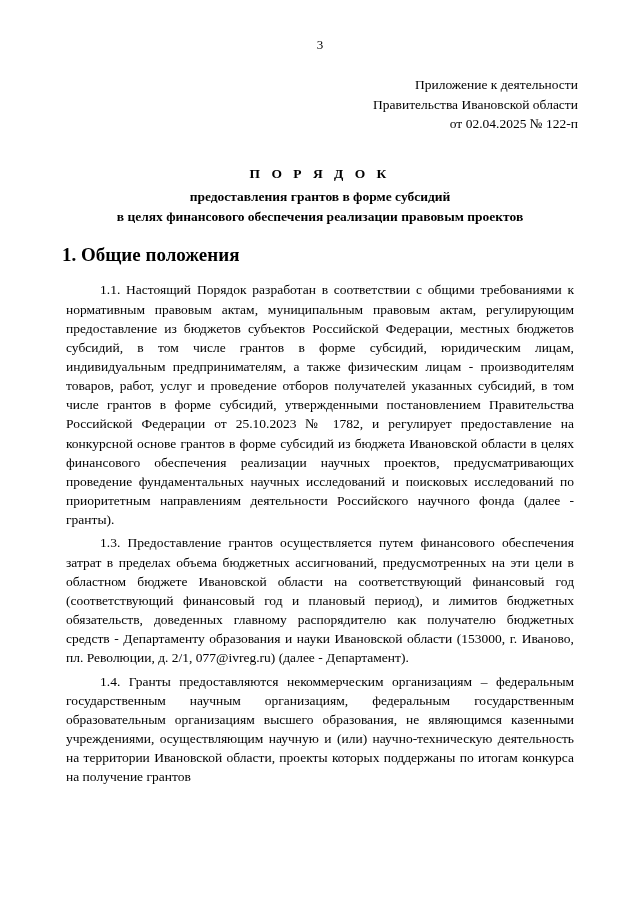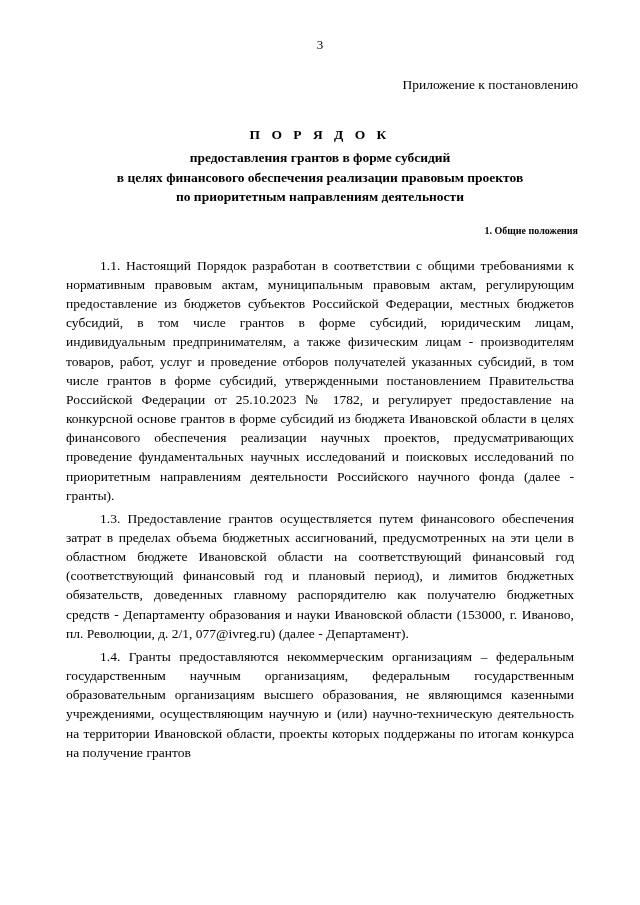--- a/index.html
+++ b/index.html
@@ -44,50 +44,51 @@
     line-height: 1.45;
     margin-bottom: 18px;
   }
   .doc-title .spaced {
     letter-spacing: 4px;
     display: block;
     margin-bottom: 4px;
     margin-top: 26px;
   }
   .section-heading {
-    text-align: right;
+    text-align: left;
     font-weight: bold;
-    font-size: 10px;
-    margin-bottom: 20px;
+    font-size: 19px;
+    margin-bottom: 14px;
   }
   .body-text p {
     margin: 4px;
     font-size: 13.5px;
     line-height: 1.42;
     text-align: justify;
     text-indent: 34px;
     hyphens: none;
   }
 </style>
 </head>
 <body>
 
 <div class="page">
 
   <div class="page-number">3</div>
 
   <div class="appendix-block">
-    <div>Приложение к постановлению</div>
+    <div>Приложение к деятельности</div>
+    <div>Правительства Ивановской области</div>
+    <div>от 02.04.2025 № 122-п</div>
   </div>
 
   <div class="doc-title">
     <span class="spaced">П О Р Я Д О К</span>
     <div>предоставления грантов в форме субсидий</div>
     <div>в целях финансового обеспечения реализации правовым проектов</div>
-    <div>по приоритетным направлениям деятельности</div>
   </div>
 
   <div class="section-heading">1. Общие положения</div>
 
   <div class="body-text">
     <p>1.1. Настоящий Порядок разработан в соответствии с общими требованиями к нормативным правовым актам, муниципальным правовым актам, регулирующим предоставление из бюджетов субъектов Российской Федерации, местных бюджетов субсидий, в том числе грантов в форме субсидий, юридическим лицам, индивидуальным предпринимателям, а также физическим лицам - производителям товаров, работ, услуг и проведение отборов получателей указанных субсидий, в том числе грантов в форме субсидий, утвержденными постановлением Правительства Российской Федерации от 25.10.2023 № 1782, и регулирует предоставление на конкурсной основе грантов в форме субсидий из бюджета Ивановской области в целях финансового обеспечения реализации научных проектов, предусматривающих проведение фундаментальных научных исследований и поисковых исследований по приоритетным направлениям деятельности Российского научного фонда (далее - гранты).</p>
     <p>1.3. Предоставление грантов осуществляется путем финансового обеспечения затрат в пределах объема бюджетных ассигнований, предусмотренных на эти цели в областном бюджете Ивановской области на соответствующий финансовый год (соответствующий финансовый год и плановый период), и лимитов бюджетных обязательств, доведенных главному распорядителю как получателю бюджетных средств - Департаменту образования и науки Ивановской области (153000, г. Иваново, пл. Революции, д. 2/1, 077@ivreg.ru) (далее - Департамент).</p>
     <p>1.4. Гранты предоставляются некоммерческим организациям – федеральным государственным научным организациям, федеральным государственным образовательным организациям высшего образования, не являющимся казенными учреждениями, осуществляющим научную и (или) научно-техническую деятельность на территории Ивановской области, проекты которых поддержаны по итогам конкурса на получение грантов</p>
   </div>
 

